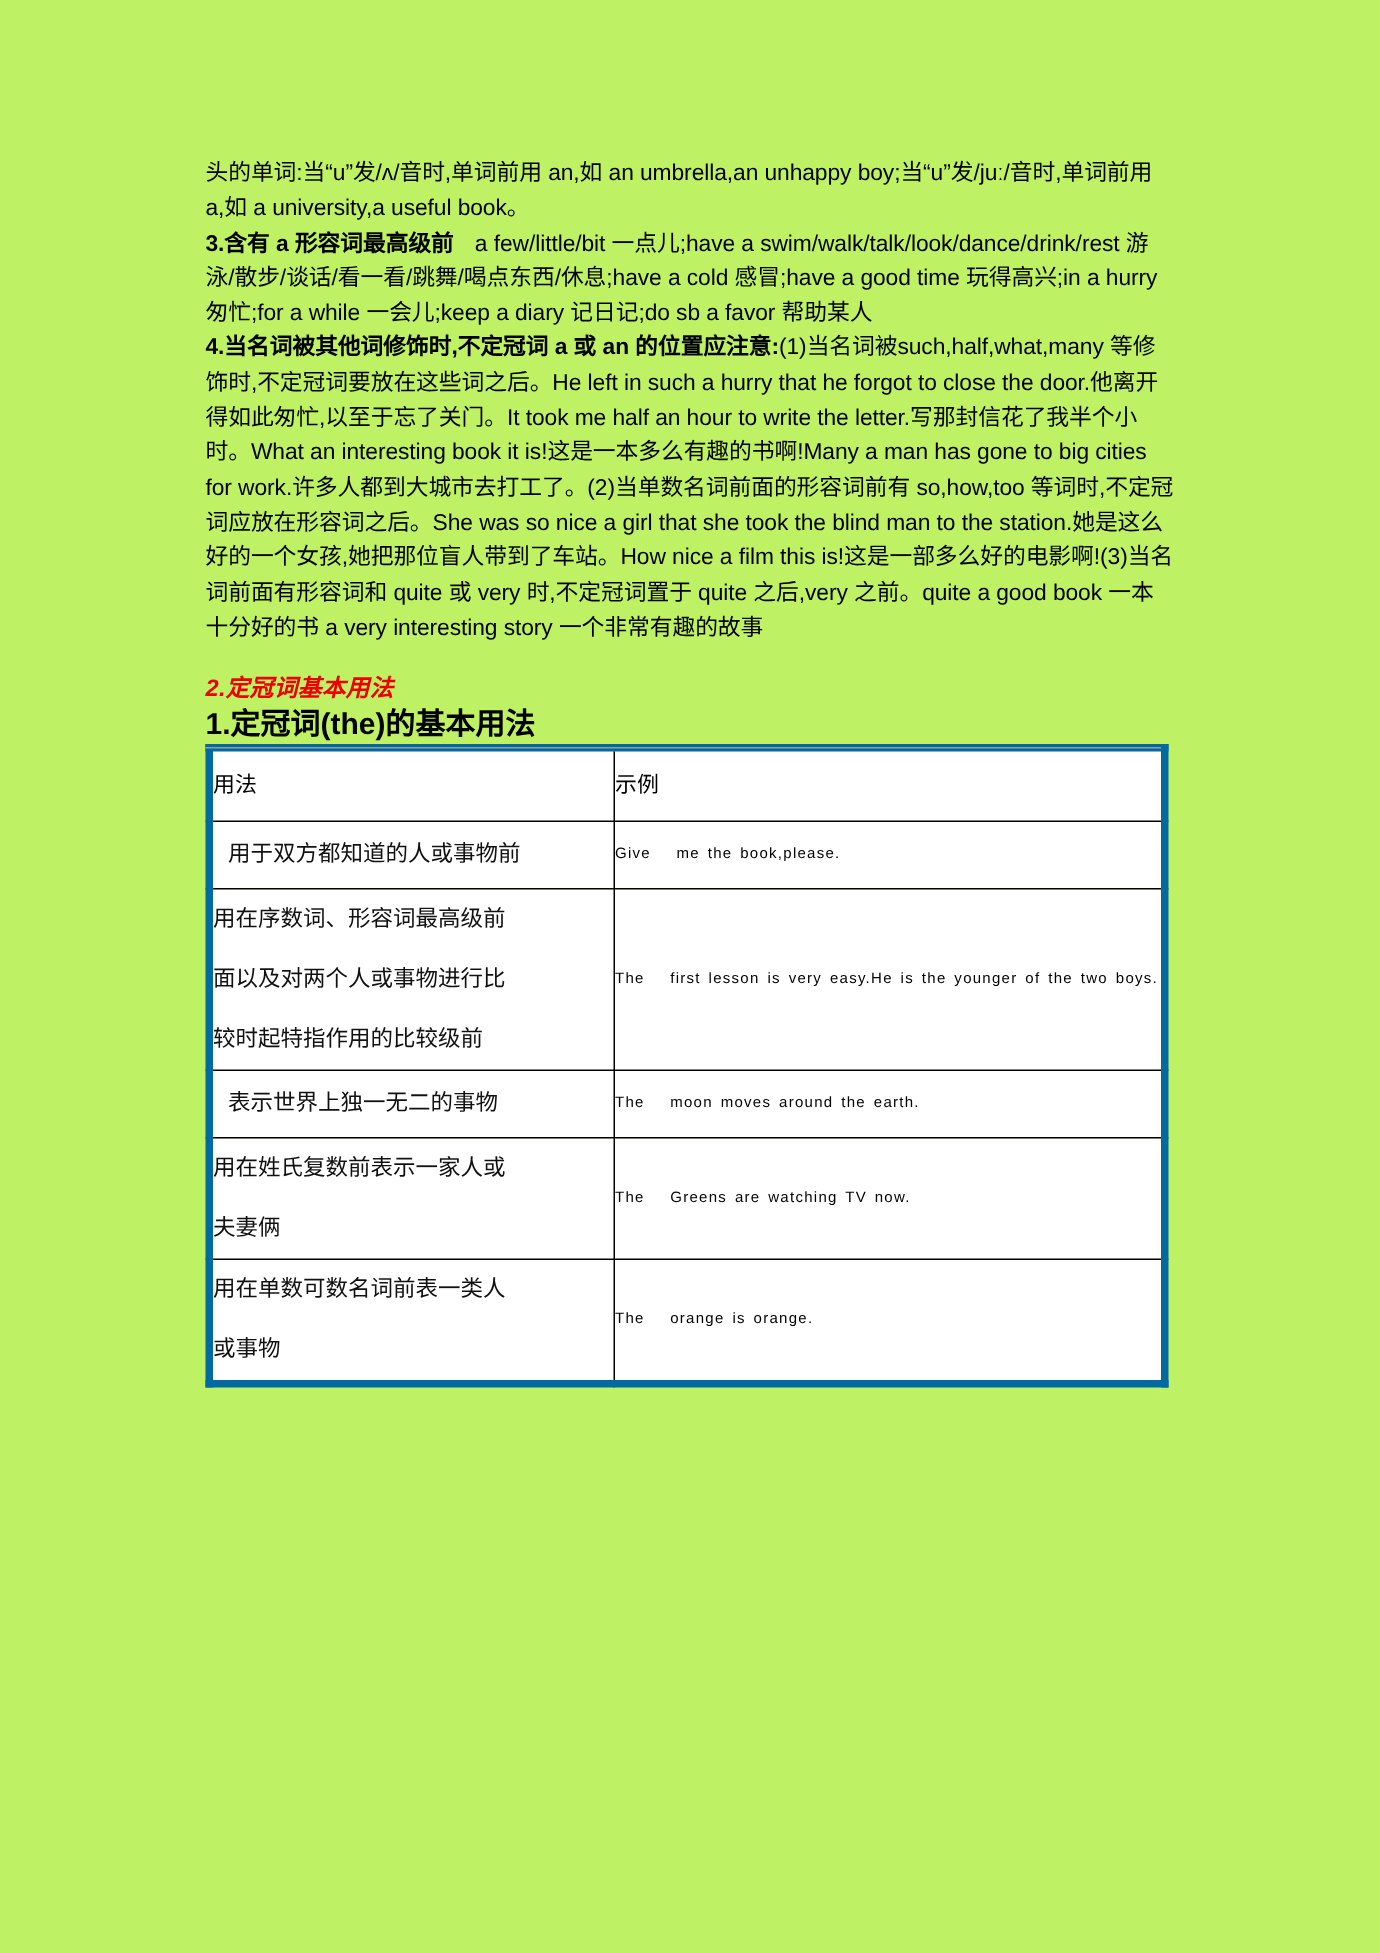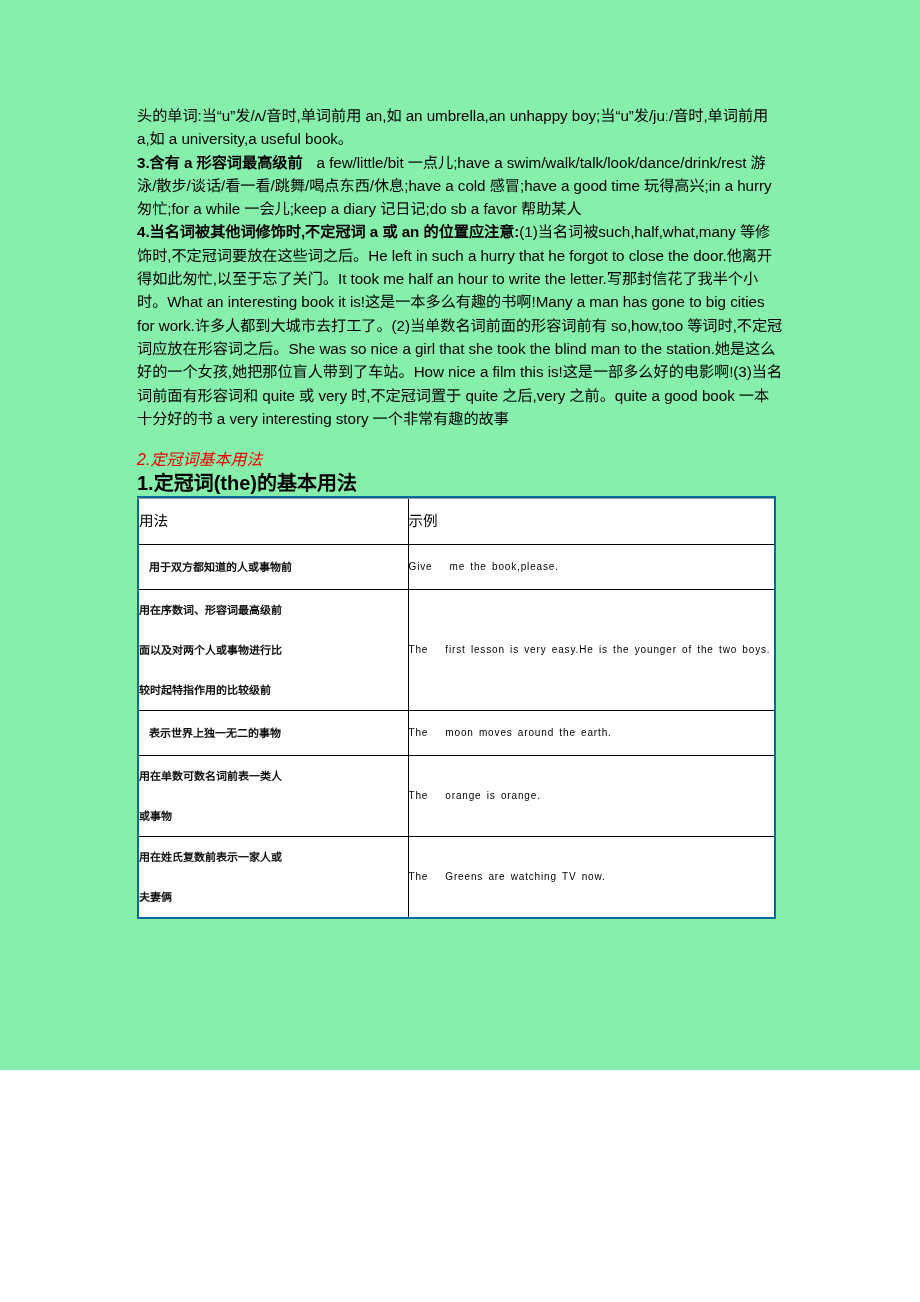--- a/index.html
+++ b/index.html
@@ -11,22 +11,22 @@
   body {
     width: 920px;
     height: 1302px;
     font-family: "Liberation Sans", "DejaVu Sans", sans-serif;
     color: #000000;
     -webkit-font-smoothing: antialiased;
   }
   .page {
     position: relative;
     width: 920px;
-    height: 1070px;
-    background: #86efac;
+    height: 1302px;
+    background: #bef264;
     box-sizing: border-box;
   }
   .content {
     position: absolute;
     left: 137px;
     top: 104px;
     width: 646px;
   }
 
   
@@ -39,59 +39,58 @@
     letter-spacing: -0.05px;
   }
   .para b, .b {
     font-weight: bold;
   }
   .gap-sm { display: inline-block; width: 14px; }
 
   
   .red-heading {
     color: #ee0000;
-    font-weight: normal;
+    font-weight: bold;
     font-style: italic;
     font-size: 15.8px;
     line-height: 24px;
     margin: 18px 0 1px 0;
     letter-spacing: 0.2px;
   }
   .sub-heading {
     font-weight: bold;
     font-size: 20px;
     line-height: 20px;
     margin: 0 0 3px 0;
   }
 
   
   .usage-table {
     border-collapse: collapse;
     width: 637px;
     table-layout: fixed;
     margin-top: 3px;
-    border: 2px solid #0369a1;
+    border: 5px solid #0369a1;
   }
   .usage-table col.c1 { width: 270px; }
   .usage-table col.c2 { width: 367px; }
   .usage-table td {
     border: 1px solid #000000;
     padding: 0;
     vertical-align: middle;
     background: #ffffff;
   }
   .usage-table tr.header-row td {
     height: 46px;
   }
   .cell-usage {
-    font-size: 11px;
+    font-size: 15px;
     line-height: 40px;
     padding: 8px 4px 8px 10px;
     color: #111111;
-    font-weight: bold;
   }
   .cell-usage.single {
     line-height: 20px;
     padding: 12px 4px 12px 10px;
   }
   .cell-head {
     font-size: 14.6px;
     line-height: 20px;
     padding: 12px 4px 12px 6px;
   }
@@ -155,26 +154,26 @@
             <td class="cell-usage"><span>用在序数词、形容词最高级前</span><br><span>面以及对两个人或事物进行比</span><br><span>较时起特指作用的比较级前</span></td>
             <td class="cell-example"><span>The</span><span class="lead-gap"></span><span>first lesson is very easy.He   is the younger of the two boys.</span></td>
           </tr>
 
           <tr>
             <td class="cell-usage single">表示世界上独一无二的事物</td>
             <td class="cell-example"><span>The</span><span class="lead-gap"></span><span>moon moves around the earth.</span></td>
           </tr>
 
           <tr>
-            <td class="cell-usage"><span>用在单数可数名词前表一类人</span><br><span>或事物</span></td>
-            <td class="cell-example"><span>The</span><span class="lead-gap"></span><span>orange is orange.</span></td>
+            <td class="cell-usage"><span>用在姓氏复数前表示一家人或</span><br><span>夫妻俩</span></td>
+            <td class="cell-example"><span>The</span><span class="lead-gap"></span><span>Greens are watching TV now.</span></td>
           </tr>
 
           <tr>
-            <td class="cell-usage"><span>用在姓氏复数前表示一家人或</span><br><span>夫妻俩</span></td>
-            <td class="cell-example"><span>The</span><span class="lead-gap"></span><span>Greens are watching TV now.</span></td>
+            <td class="cell-usage"><span>用在单数可数名词前表一类人</span><br><span>或事物</span></td>
+            <td class="cell-example"><span>The</span><span class="lead-gap"></span><span>orange is orange.</span></td>
           </tr>
         </tbody>
       </table>
     </div>
 
   </div>
 </div>
 
 </body></html>

